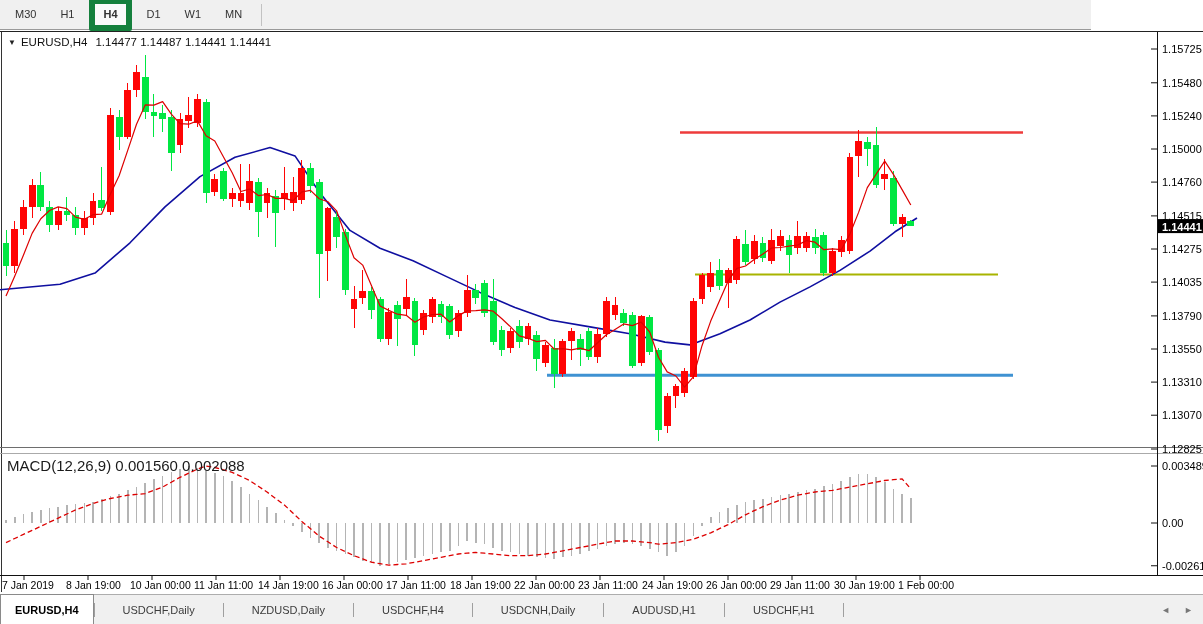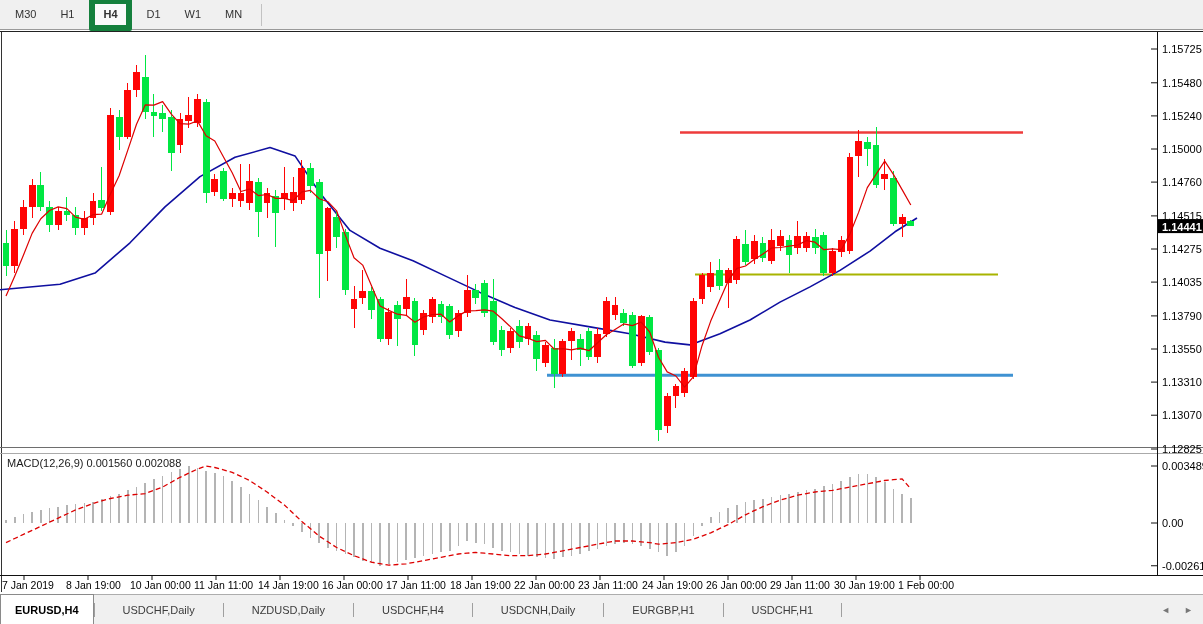--- a/index.html
+++ b/index.html
@@ -1,30 +1,30 @@
 <!DOCTYPE html>
 <html><head>
 <meta charset="utf-8">
 <style>
   html,body{margin:0;padding:0;background:#d4d0c8;}
   #page{position:relative;width:1203px;height:624px;background:#ffffff;overflow:hidden;
         font-family:"Liberation Sans",sans-serif;-webkit-font-smoothing:antialiased;}
   
-  #toolbar{position:absolute;top:0;left:0;width:1203px;height:30px;background:#f0f0f0;
+  #toolbar{position:absolute;top:0;left:0;width:1091px;height:30px;background:#f0f0f0;
            border-bottom:1px solid #9a9a9a;display:flex;align-items:center;box-sizing:border-box;}
   .tf-btn{height:21px;line-height:21px;padding:0 8px;margin-left:6px;font-size:11px;color:#333;
           border:1px solid transparent;border-radius:2px;cursor:default;}
   .tf-btn.active{border:6px solid #15803d;background:#fafafa;font-weight:bold;}
   #tf-sep{width:1px;height:22px;background:#c2c2c2;margin-left:10px;}
   
   #chart-title{position:absolute;top:36px;left:8px;font-size:11.5px;color:#111;z-index:3;}
   #chart-title .tri{font-size:8px;vertical-align:1px;margin-right:5px;color:#222;}
   #chart-title b{font-weight:400;margin-right:8px;}
   
-  #macd-label{position:absolute;top:457px;left:7px;font-size:11px;color:#1a1a1a;z-index:3;}
+  #macd-label{position:absolute;top:457px;left:7px;font-size:15px;color:#1a1a1a;z-index:3;}
   
   svg#chart{position:absolute;top:0;left:0;z-index:1;}
   
   #tabbar{position:absolute;left:0;bottom:0;width:1203px;height:30px;background:#f0f0f0;
           border-top:1px solid #adadad;display:flex;align-items:stretch;box-sizing:border-box;z-index:4;}
   .tab{display:flex;align-items:center;font-size:11px;color:#3c3c3c;padding:0 28px;cursor:default;}
   .tab.active{background:#ffffff;border:1px solid #8a8a8a;border-bottom:none;font-weight:700;color:#000;
               margin-top:-1px;padding:0 14px;}
   .tab-sep{width:1px;height:14px;background:#9f9f9f;align-self:center;}
   #tab-scrollers{margin-left:auto;display:flex;align-items:center;gap:14px;padding-right:10px;color:#777;font-size:9px;}
@@ -431,36 +431,39 @@
       <line x1="728" y1="576" x2="728" y2="580" stroke="#111" stroke-width="1"></line>
       <text x="706" y="589" font-size="10.5" fill="#000000" font-family="&quot;Liberation Sans&quot;,sans-serif">26 Jan 00:00</text>
       <line x1="792" y1="576" x2="792" y2="580" stroke="#111" stroke-width="1"></line>
       <text x="770" y="589" font-size="10.5" fill="#000000" font-family="&quot;Liberation Sans&quot;,sans-serif">29 Jan 11:00</text>
       <line x1="856" y1="576" x2="856" y2="580" stroke="#111" stroke-width="1"></line>
       <text x="834" y="589" font-size="10.5" fill="#000000" font-family="&quot;Liberation Sans&quot;,sans-serif">30 Jan 19:00</text>
       <line x1="920" y1="576" x2="920" y2="580" stroke="#111" stroke-width="1"></line>
       <text x="898" y="589" font-size="10.5" fill="#000000" font-family="&quot;Liberation Sans&quot;,sans-serif">1 Feb 00:00</text>
     </svg>
 
+  <div id="chart-title">
+    <span class="tri">▼</span><b>EURUSD,H4</b><span>1.14477 1.14487 1.14441 1.14441</span>
+  </div>
 
   <div id="macd-label">MACD(12,26,9) 0.001560 0.002088</div>
 
   <div id="tabbar">
     <span id="tabs-holder" style="display:flex;align-items:stretch;">
         <div class="tab active">EURUSD,H4</div>
         <span class="tab-sep"></span>
         <div class="tab">USDCHF,Daily</div>
         <span class="tab-sep"></span>
         <div class="tab">NZDUSD,Daily</div>
         <span class="tab-sep"></span>
         <div class="tab">USDCHF,H4</div>
         <span class="tab-sep"></span>
         <div class="tab">USDCNH,Daily</div>
         <span class="tab-sep"></span>
-        <div class="tab">EURGBP,H1</div>
+        <div class="tab">AUDUSD,H1</div>
         <span class="tab-sep"></span>
         <div class="tab">USDCHF,H1</div>
         <span class="tab-sep"></span>
       </span>
     <span id="tab-scrollers">
       <span>◄</span>
       <span>►</span>
     </span>
   </div>
 

